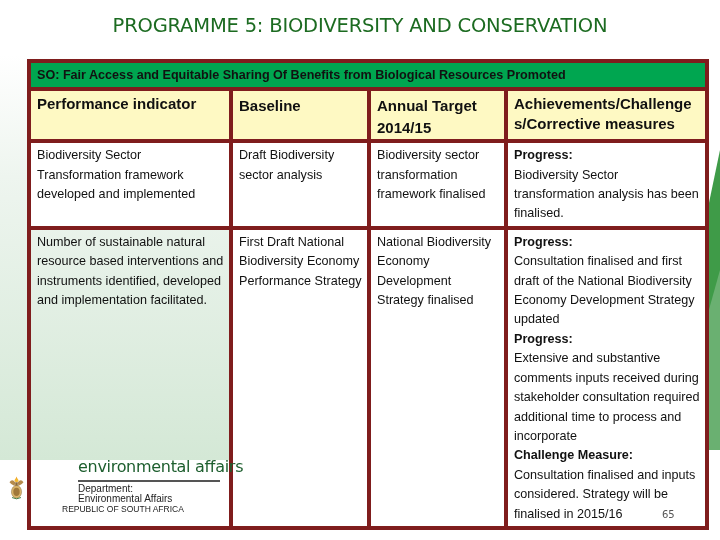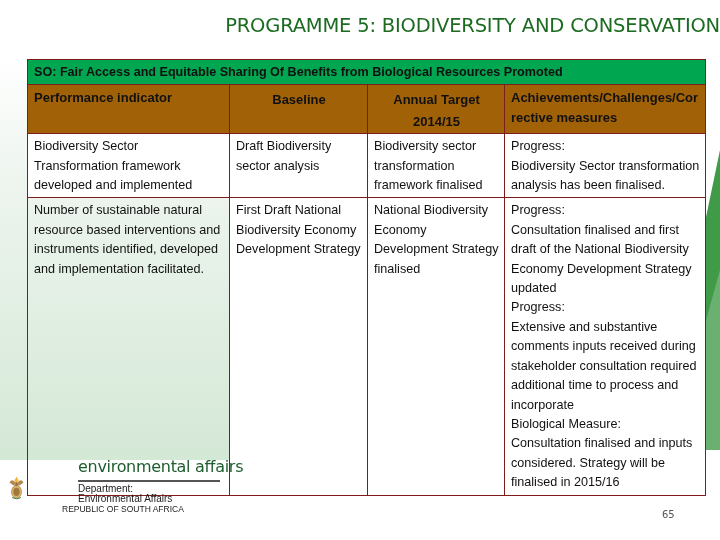--- a/index.html
+++ b/index.html
@@ -8,51 +8,51 @@
 
   .bg-left {
     position:absolute; left:0; top:55px; width:230px; height:405px;
     background:linear-gradient(to bottom, #ffffff 0%, #eef5ef 30%, #d4e8d6 100%);
   }
   .bg-right-deco {
     position:absolute; left:640px; top:150px; width:80px; height:300px;
   }
 
   .title {
-    position:absolute; left:0; top:14px; width:720px; text-align:right;
+    position:absolute; left:0; top:14px; width:720px; text-align:center;
     font-family:"DejaVu Sans", sans-serif; font-size:19.5px; color:#1c6b21;
     letter-spacing:-0.2px; font-weight:normal;
   }
 
   table.main {
     position:absolute; left:27px; top:59px; width:678px;
     border-collapse:collapse; table-layout:fixed;
     font-size:12.6px; color:#111;
   }
   table.main td, table.main th {
-    border:1px solid #7f1d1d; vertical-align:top; padding:3px 5px 2px 6px;
+    border:4px solid #7f1d1d; vertical-align:top; padding:3px 5px 2px 6px;
     line-height:19.4px;
   }
   .so-row td {
     background:#00a650; color:#111; font-weight:bold;
     padding:0 5px 0 6px; line-height:15px; height:16px; font-size:12.6px;
     border-bottom:1px solid #007a3a;
   }
   .hdr-row th {
-    background:#a16207; color:#111; font-weight:bold; text-align:left;
-    line-height:16px; height:42px; padding-top:2px; font-size:13px;
+    background:#fef9c3; color:#111; font-weight:bold; text-align:left;
+    line-height:16px; height:42px; padding-top:2px; font-size:15px;
     border-top:none;
   }
-  .hdr-row th.center { text-align:center; }
+  .hdr-row th.center { text-align:left; }
   .row1 td { height:56px; background:#fff; }
   .row2 td { height:287px;margin-top:44px; }
   .row2 td.c1 { background:transparent; }
   .row2 td.c2, .row2 td.c3, .row2 td.c4 { background:#fff; }
   .row1 td.c1 { background:#fff; }
-  b.lbl { font-weight:normal; display:block; }
+  b.lbl { font-weight:bold; display:block; }
   span.blk { display:block; }
 
   .logo {
     position:absolute; left:6px; top:448px; width:220px; height:80px;
   }
   .logo-text {
     position:absolute; left:78px; top:457px;
     font-family:"DejaVu Sans", sans-serif; font-size:16px; color:#1d5e2e;
     letter-spacing:-0.3px;
   }
@@ -100,28 +100,28 @@
     <td class="c1">Biodiversity Sector Transformation framework developed and implemented</td>
     <td class="c2">Draft Biodiversity sector analysis</td>
     <td class="c3">Biodiversity sector transformation framework finalised</td>
     <td class="c4">
       <b class="lbl">Progress:</b>
       <span class="blk">Biodiversity Sector transformation analysis has been finalised.</span>
     </td>
   </tr>
   <tr class="row2">
     <td class="c1">Number of sustainable natural resource based interventions and instruments identified, developed and implementation facilitated.</td>
-    <td class="c2">First Draft National Biodiversity Economy Development Strategy</td>
+    <td class="c2">First Draft National Biodiversity Economy Performance Strategy</td>
     <td class="c3">National Biodiversity Economy Development Strategy finalised</td>
     <td class="c4">
       <b class="lbl">Progress:</b>
       <span class="blk">Consultation finalised and first draft of the National Biodiversity Economy Development Strategy updated</span>
       <b class="lbl">Progress:</b>
       <span class="blk">Extensive and substantive comments inputs received during stakeholder consultation required additional time to process and incorporate</span>
-      <b class="lbl">Biological Measure:</b>
+      <b class="lbl">Challenge Measure:</b>
       <span class="blk">Consultation finalised and inputs considered. Strategy will be finalised in 2015/16</span>
     </td>
   </tr>
 </tbody>
   </table>
 
 <svg class="logo" viewBox="0 0 220 80" style="width:70px;">
   <g transform="translate(5,0)">
     <path d="M28 4 L32 14 L24 14 Z" fill="#f0a020"></path>
     <circle cx="28" cy="16" r="6" fill="#f5b830"></circle>

